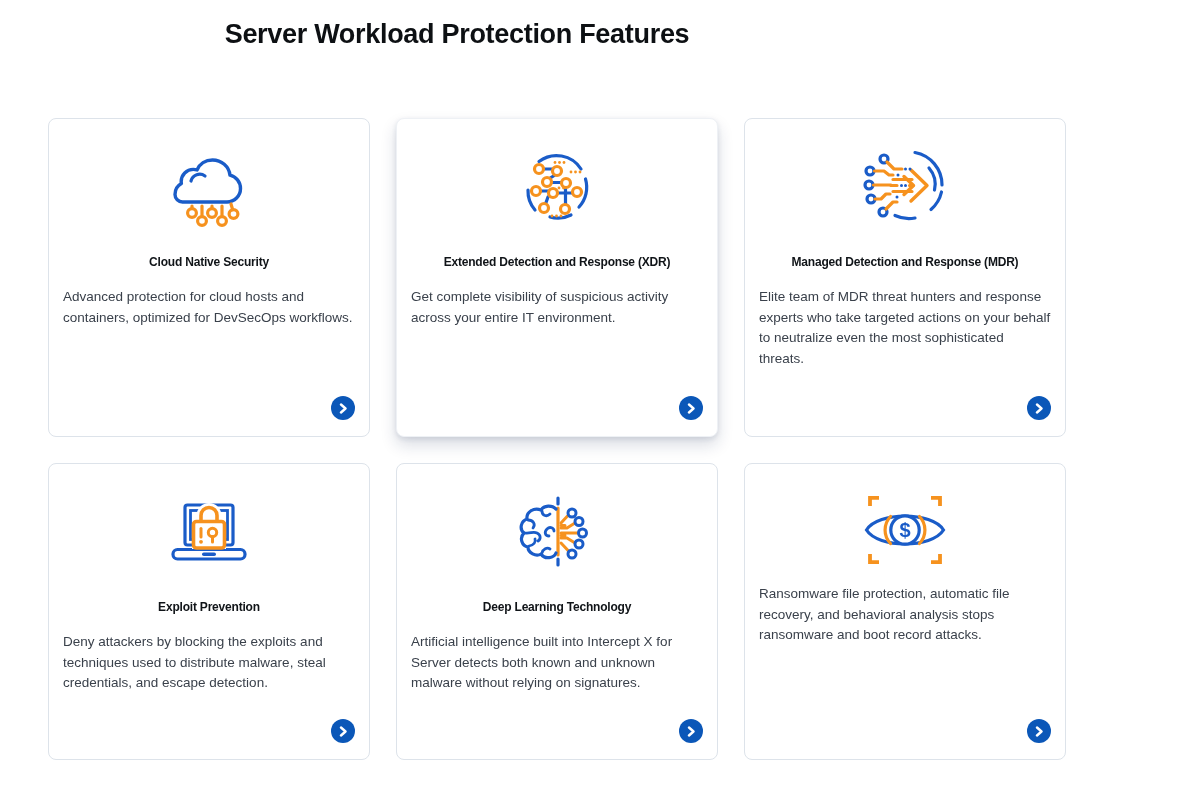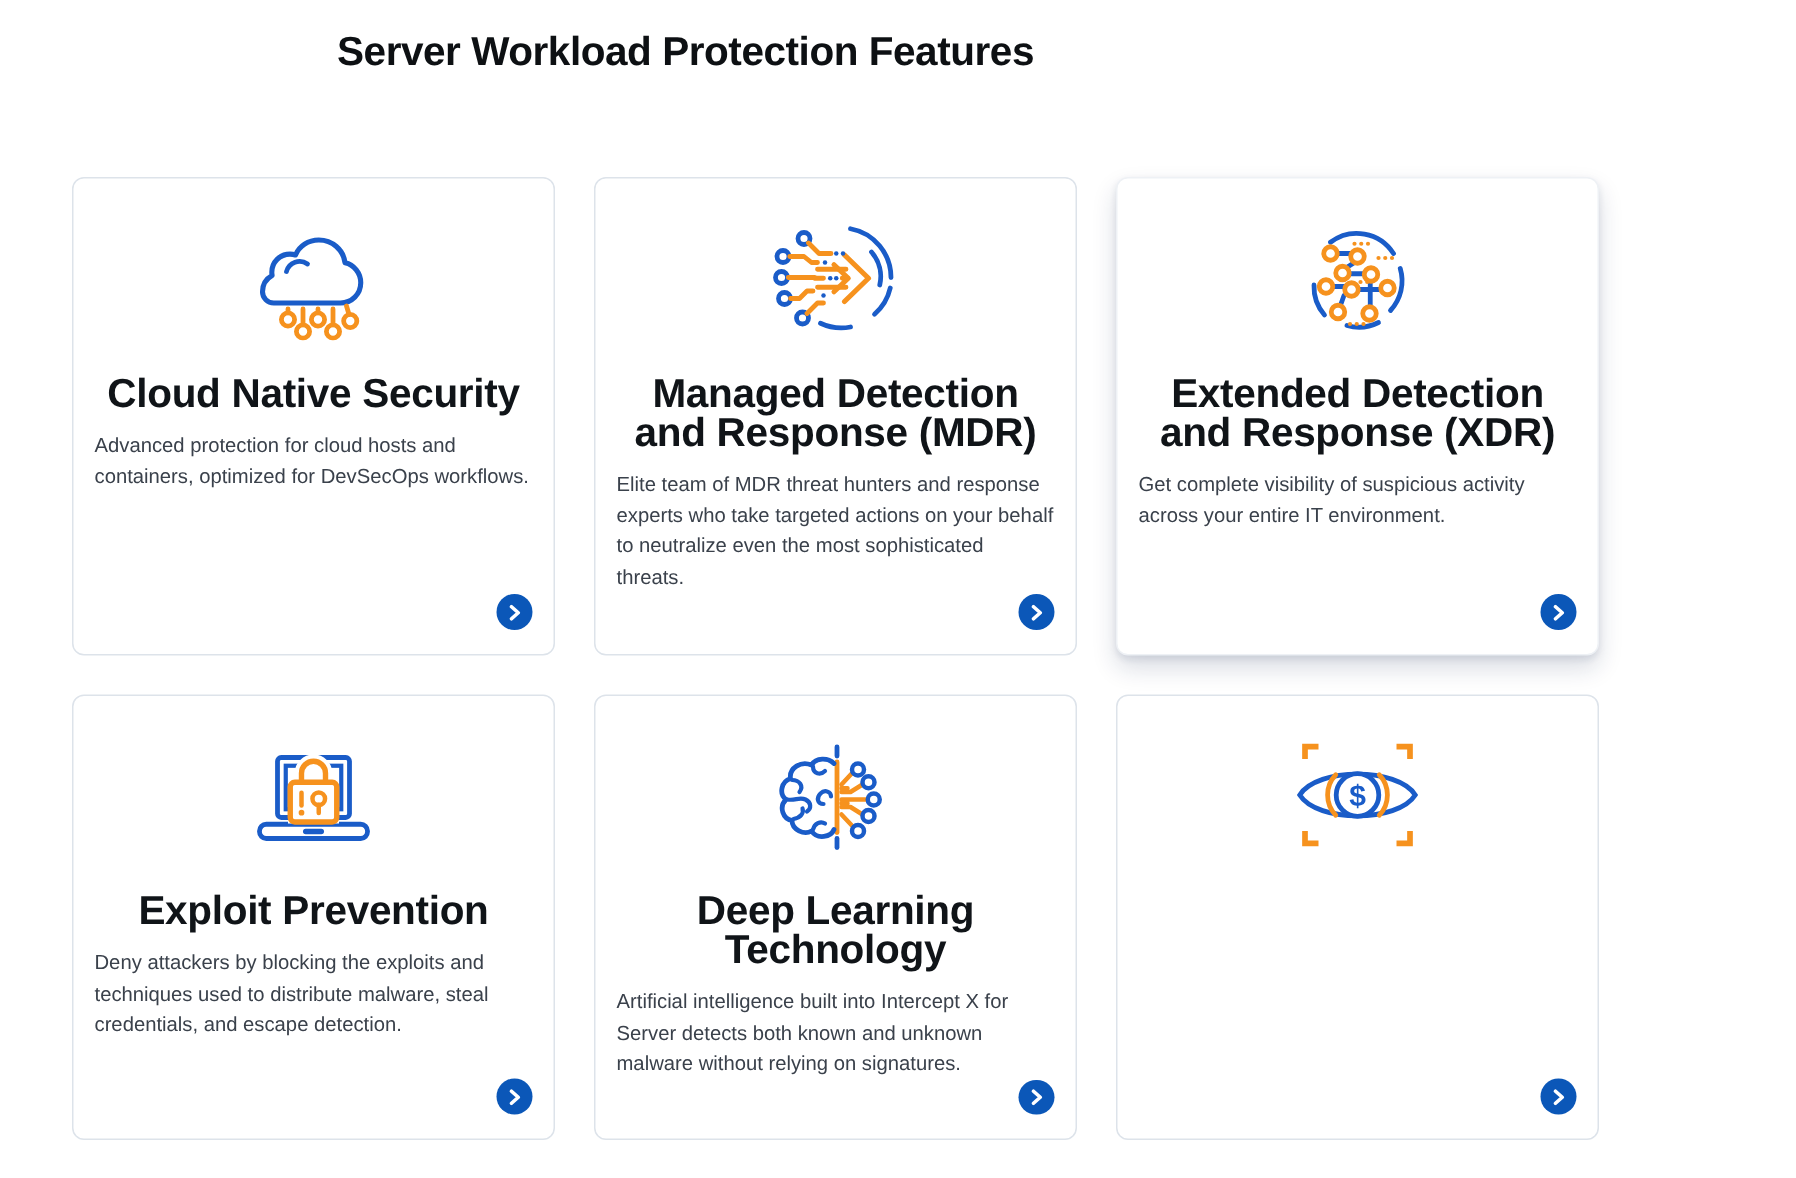--- a/index.html
+++ b/index.html
@@ -30,21 +30,21 @@
     display:flex; flex-direction:column; align-items:center;
     position:relative;
   }
   .card.elevated {
     border-color:#eef1f5;
     box-shadow:0 8px 16px rgba(16,40,80,0.16), 0 2px 5px rgba(16,40,80,0.10);
   }
   .card-icon { height:80px; flex:0 0 auto; }
   .card-title {
     margin:22px 0 0; max-width:292px;
-    font-size:27px; line-height:26px; font-weight:bold;
+    font-size:12px; line-height:26px; font-weight:bold;
     text-align:center; color:#101418; letter-spacing:-0.2px;
   }
   .card-desc {
     margin:12px 0 0; max-width:292px;
     font-size:13.5px; line-height:20.5px;
     text-align:left; color:#3a414b;
   }
   .arrow-btn {
     margin-top:auto; align-self:flex-end;
     width:24px; height:24px; border-radius:50%;
@@ -70,55 +70,20 @@
           <path d="M31 59 V61.5 M41 59 V69.5 M51 59 V61.5 M61 59 V69.5 M70 57 L71.7 62.7" stroke="#f6921e" stroke-width="3.2" stroke-linecap="round"></path>
           <circle cx="31" cy="66" r="4.4" stroke="#f6921e" stroke-width="3.2"></circle>
           <circle cx="41" cy="74" r="4.4" stroke="#f6921e" stroke-width="3.2"></circle>
           <circle cx="51" cy="66" r="4.4" stroke="#f6921e" stroke-width="3.2"></circle>
           <circle cx="61" cy="74" r="4.4" stroke="#f6921e" stroke-width="3.2"></circle>
           <circle cx="72.5" cy="67" r="4.4" stroke="#f6921e" stroke-width="3.2"></circle>
         </svg>
       </div>
       <h3 class="card-title">Cloud Native Security</h3>
       <p class="card-desc">Advanced protection for cloud hosts and containers, optimized for DevSecOps workflows.</p>
-      <button class="arrow-btn">
-        <svg width="10" height="11" viewBox="0 0 10 11">
-            <polyline points="3,1.5 7.5,5.5 3,9.5" stroke="#fff" stroke-width="2.4" fill="none" stroke-linecap="round" stroke-linejoin="round"></polyline>
-          </svg>
-      </button>
-    </div>
-
-    <div class="card">
-      <div class="card-icon">
-        <svg width="96" height="80" viewBox="0 0 96 80" fill="none">
-          <path d="M58 5.5 A33 33 0 0 1 85 38" stroke="#1a5cc8" stroke-width="3.2" stroke-linecap="round"></path>
-          <path d="M84.5 45 A33 33 0 0 1 74 62.5" stroke="#1a5cc8" stroke-width="3.2" stroke-linecap="round"></path>
-          <path d="M72 21 A25 25 0 0 1 77.5 43" stroke="#1a5cc8" stroke-width="3.2" stroke-linecap="round"></path>
-          <path d="M38 68.5 A33 33 0 0 0 58 71" stroke="#1a5cc8" stroke-width="3.2" stroke-linecap="round"></path>
-          <circle cx="27" cy="12" r="4" stroke="#1a5cc8" stroke-width="3.2"></circle>
-          <circle cx="13" cy="24" r="4" stroke="#1a5cc8" stroke-width="3.2"></circle>
-          <circle cx="12" cy="38" r="4" stroke="#1a5cc8" stroke-width="3.2"></circle>
-          <circle cx="14" cy="52" r="4" stroke="#1a5cc8" stroke-width="3.2"></circle>
-          <circle cx="26" cy="65" r="4" stroke="#1a5cc8" stroke-width="3.2"></circle>
-          <path d="M30 15 L37 22 H45 M17.5 24 H27 L32 28 H36 M16.5 38 H34 M18 52 H24 L29 47 H33 M29 62 L36 55 H40" stroke="#f6921e" stroke-width="3.2" stroke-linecap="round" stroke-linejoin="round"></path>
-          <path d="M36 32.5 H55 M36 44.5 H55 M34 38.5 H40 M52.5 38.5 H56" stroke="#f6921e" stroke-width="3.2" stroke-linecap="round"></path>
-          <path d="M54 23 L70 38.5 L54 54" stroke="#f6921e" stroke-width="3.4" stroke-linecap="round" stroke-linejoin="round"></path>
-          <path d="M47 29.5 L56.5 38.5 L47 47.5" stroke="#f6921e" stroke-width="3.4" stroke-linecap="round" stroke-linejoin="round"></path>
-          <g fill="#1a5cc8">
-            <circle cx="48.5" cy="22" r="1.5"></circle>
-              <circle cx="53" cy="22" r="1.5"></circle>
-            <circle cx="44.5" cy="38.5" r="1.5"></circle>
-              <circle cx="48.5" cy="38.5" r="1.5"></circle>
-            <circle cx="41" cy="28" r="1.5"></circle>
-              <circle cx="40" cy="50" r="1.5"></circle>
-          </g>
-        </svg>
-      </div>
-      <h3 class="card-title">Managed Detection and Response (MDR)</h3>
-      <p class="card-desc">Elite team of MDR threat hunters and response experts who take targeted actions on your behalf to neutralize even the most sophisticated threats.</p>
       <button class="arrow-btn">
         <svg width="10" height="11" viewBox="0 0 10 11">
             <polyline points="3,1.5 7.5,5.5 3,9.5" stroke="#fff" stroke-width="2.4" fill="none" stroke-linecap="round" stroke-linejoin="round"></polyline>
           </svg>
       </button>
     </div>
 
     <div class="card elevated">
       <div class="card-icon">
         <svg width="96" height="80" viewBox="0 0 96 80" fill="none">
@@ -156,20 +121,55 @@
       <button class="arrow-btn">
         <svg width="10" height="11" viewBox="0 0 10 11">
             <polyline points="3,1.5 7.5,5.5 3,9.5" stroke="#fff" stroke-width="2.4" fill="none" stroke-linecap="round" stroke-linejoin="round"></polyline>
           </svg>
       </button>
     </div>
 
     <div class="card">
       <div class="card-icon">
         <svg width="96" height="80" viewBox="0 0 96 80" fill="none">
+          <path d="M58 5.5 A33 33 0 0 1 85 38" stroke="#1a5cc8" stroke-width="3.2" stroke-linecap="round"></path>
+          <path d="M84.5 45 A33 33 0 0 1 74 62.5" stroke="#1a5cc8" stroke-width="3.2" stroke-linecap="round"></path>
+          <path d="M72 21 A25 25 0 0 1 77.5 43" stroke="#1a5cc8" stroke-width="3.2" stroke-linecap="round"></path>
+          <path d="M38 68.5 A33 33 0 0 0 58 71" stroke="#1a5cc8" stroke-width="3.2" stroke-linecap="round"></path>
+          <circle cx="27" cy="12" r="4" stroke="#1a5cc8" stroke-width="3.2"></circle>
+          <circle cx="13" cy="24" r="4" stroke="#1a5cc8" stroke-width="3.2"></circle>
+          <circle cx="12" cy="38" r="4" stroke="#1a5cc8" stroke-width="3.2"></circle>
+          <circle cx="14" cy="52" r="4" stroke="#1a5cc8" stroke-width="3.2"></circle>
+          <circle cx="26" cy="65" r="4" stroke="#1a5cc8" stroke-width="3.2"></circle>
+          <path d="M30 15 L37 22 H45 M17.5 24 H27 L32 28 H36 M16.5 38 H34 M18 52 H24 L29 47 H33 M29 62 L36 55 H40" stroke="#f6921e" stroke-width="3.2" stroke-linecap="round" stroke-linejoin="round"></path>
+          <path d="M36 32.5 H55 M36 44.5 H55 M34 38.5 H40 M52.5 38.5 H56" stroke="#f6921e" stroke-width="3.2" stroke-linecap="round"></path>
+          <path d="M54 23 L70 38.5 L54 54" stroke="#f6921e" stroke-width="3.4" stroke-linecap="round" stroke-linejoin="round"></path>
+          <path d="M47 29.5 L56.5 38.5 L47 47.5" stroke="#f6921e" stroke-width="3.4" stroke-linecap="round" stroke-linejoin="round"></path>
+          <g fill="#1a5cc8">
+            <circle cx="48.5" cy="22" r="1.5"></circle>
+              <circle cx="53" cy="22" r="1.5"></circle>
+            <circle cx="44.5" cy="38.5" r="1.5"></circle>
+              <circle cx="48.5" cy="38.5" r="1.5"></circle>
+            <circle cx="41" cy="28" r="1.5"></circle>
+              <circle cx="40" cy="50" r="1.5"></circle>
+          </g>
+        </svg>
+      </div>
+      <h3 class="card-title">Managed Detection and Response (MDR)</h3>
+      <p class="card-desc">Elite team of MDR threat hunters and response experts who take targeted actions on your behalf to neutralize even the most sophisticated threats.</p>
+      <button class="arrow-btn">
+        <svg width="10" height="11" viewBox="0 0 10 11">
+            <polyline points="3,1.5 7.5,5.5 3,9.5" stroke="#fff" stroke-width="2.4" fill="none" stroke-linecap="round" stroke-linejoin="round"></polyline>
+          </svg>
+      </button>
+    </div>
+
+    <div class="card">
+      <div class="card-icon">
+        <svg width="96" height="80" viewBox="0 0 96 80" fill="none">
           <rect x="24" y="13" width="48" height="40" rx="2.5" stroke="#1a5cc8" stroke-width="3.2"></rect>
           <rect x="29.5" y="18.5" width="37" height="29" stroke="#1a5cc8" stroke-width="2.8"></rect>
           <rect x="12" y="57.5" width="72" height="9.5" rx="4.5" stroke="#1a5cc8" stroke-width="3.2"></rect>
           <rect x="41" y="60.5" width="14" height="3.6" rx="1.8" fill="#1a5cc8"></rect>
           <path d="M40 31 V23.5 A8 8 0 0 1 56 23.5 V31" stroke="#fff" stroke-width="9"></path>
           <rect x="31" y="28" width="34" height="29" fill="#fff"></rect>
           <path d="M40 31 V23.5 A8 8 0 0 1 56 23.5 V31" stroke="#f6921e" stroke-width="3.6"></path>
           <rect x="32.5" y="29.5" width="31" height="26.5" rx="3" stroke="#f6921e" stroke-width="3.6" fill="#fff"></rect>
           <path d="M40 36.5 V45" stroke="#f6921e" stroke-width="3" stroke-linecap="round"></path>
           <circle cx="40" cy="49.8" r="1.9" fill="#f6921e"></circle>
@@ -215,20 +215,21 @@
       <div class="card-icon">
         <svg width="96" height="80" viewBox="0 0 96 80" fill="none">
           <path d="M13 14 V5.8 H22 M74 5.8 H83 V14 M13 62 V70.2 H22 M74 70.2 H83 V62" stroke="#f6921e" stroke-width="3.8" fill="none"></path>
           <path d="M9.5 38 C21 19.5 75 19.5 86.5 38 C75 56.5 21 56.5 9.5 38 Z" stroke="#1a5cc8" stroke-width="3.2" fill="none"></path>
           <path d="M33.5 24.5 A19.5 19.5 0 0 0 33.5 51.5" stroke="#f6921e" stroke-width="3.2" stroke-linecap="round"></path>
           <path d="M62.5 24.5 A19.5 19.5 0 0 1 62.5 51.5" stroke="#f6921e" stroke-width="3.2" stroke-linecap="round"></path>
           <circle cx="48" cy="38" r="14.2" stroke="#1a5cc8" stroke-width="3.2" fill="#fff"></circle>
           <text x="48" y="45" text-anchor="middle" font-family="Liberation Sans, sans-serif" font-size="20" font-weight="bold" fill="#1a5cc8">$</text>
         </svg>
       </div>
+      <p class="card-desc">Ransomware file protection, automatic file recovery, and behavioral analysis stops ransomware and boot record attacks.</p>
       <button class="arrow-btn">
         <svg width="10" height="11" viewBox="0 0 10 11">
             <polyline points="3,1.5 7.5,5.5 3,9.5" stroke="#fff" stroke-width="2.4" fill="none" stroke-linecap="round" stroke-linejoin="round"></polyline>
           </svg>
       </button>
     </div>
 
   </div>
 </div>
 

